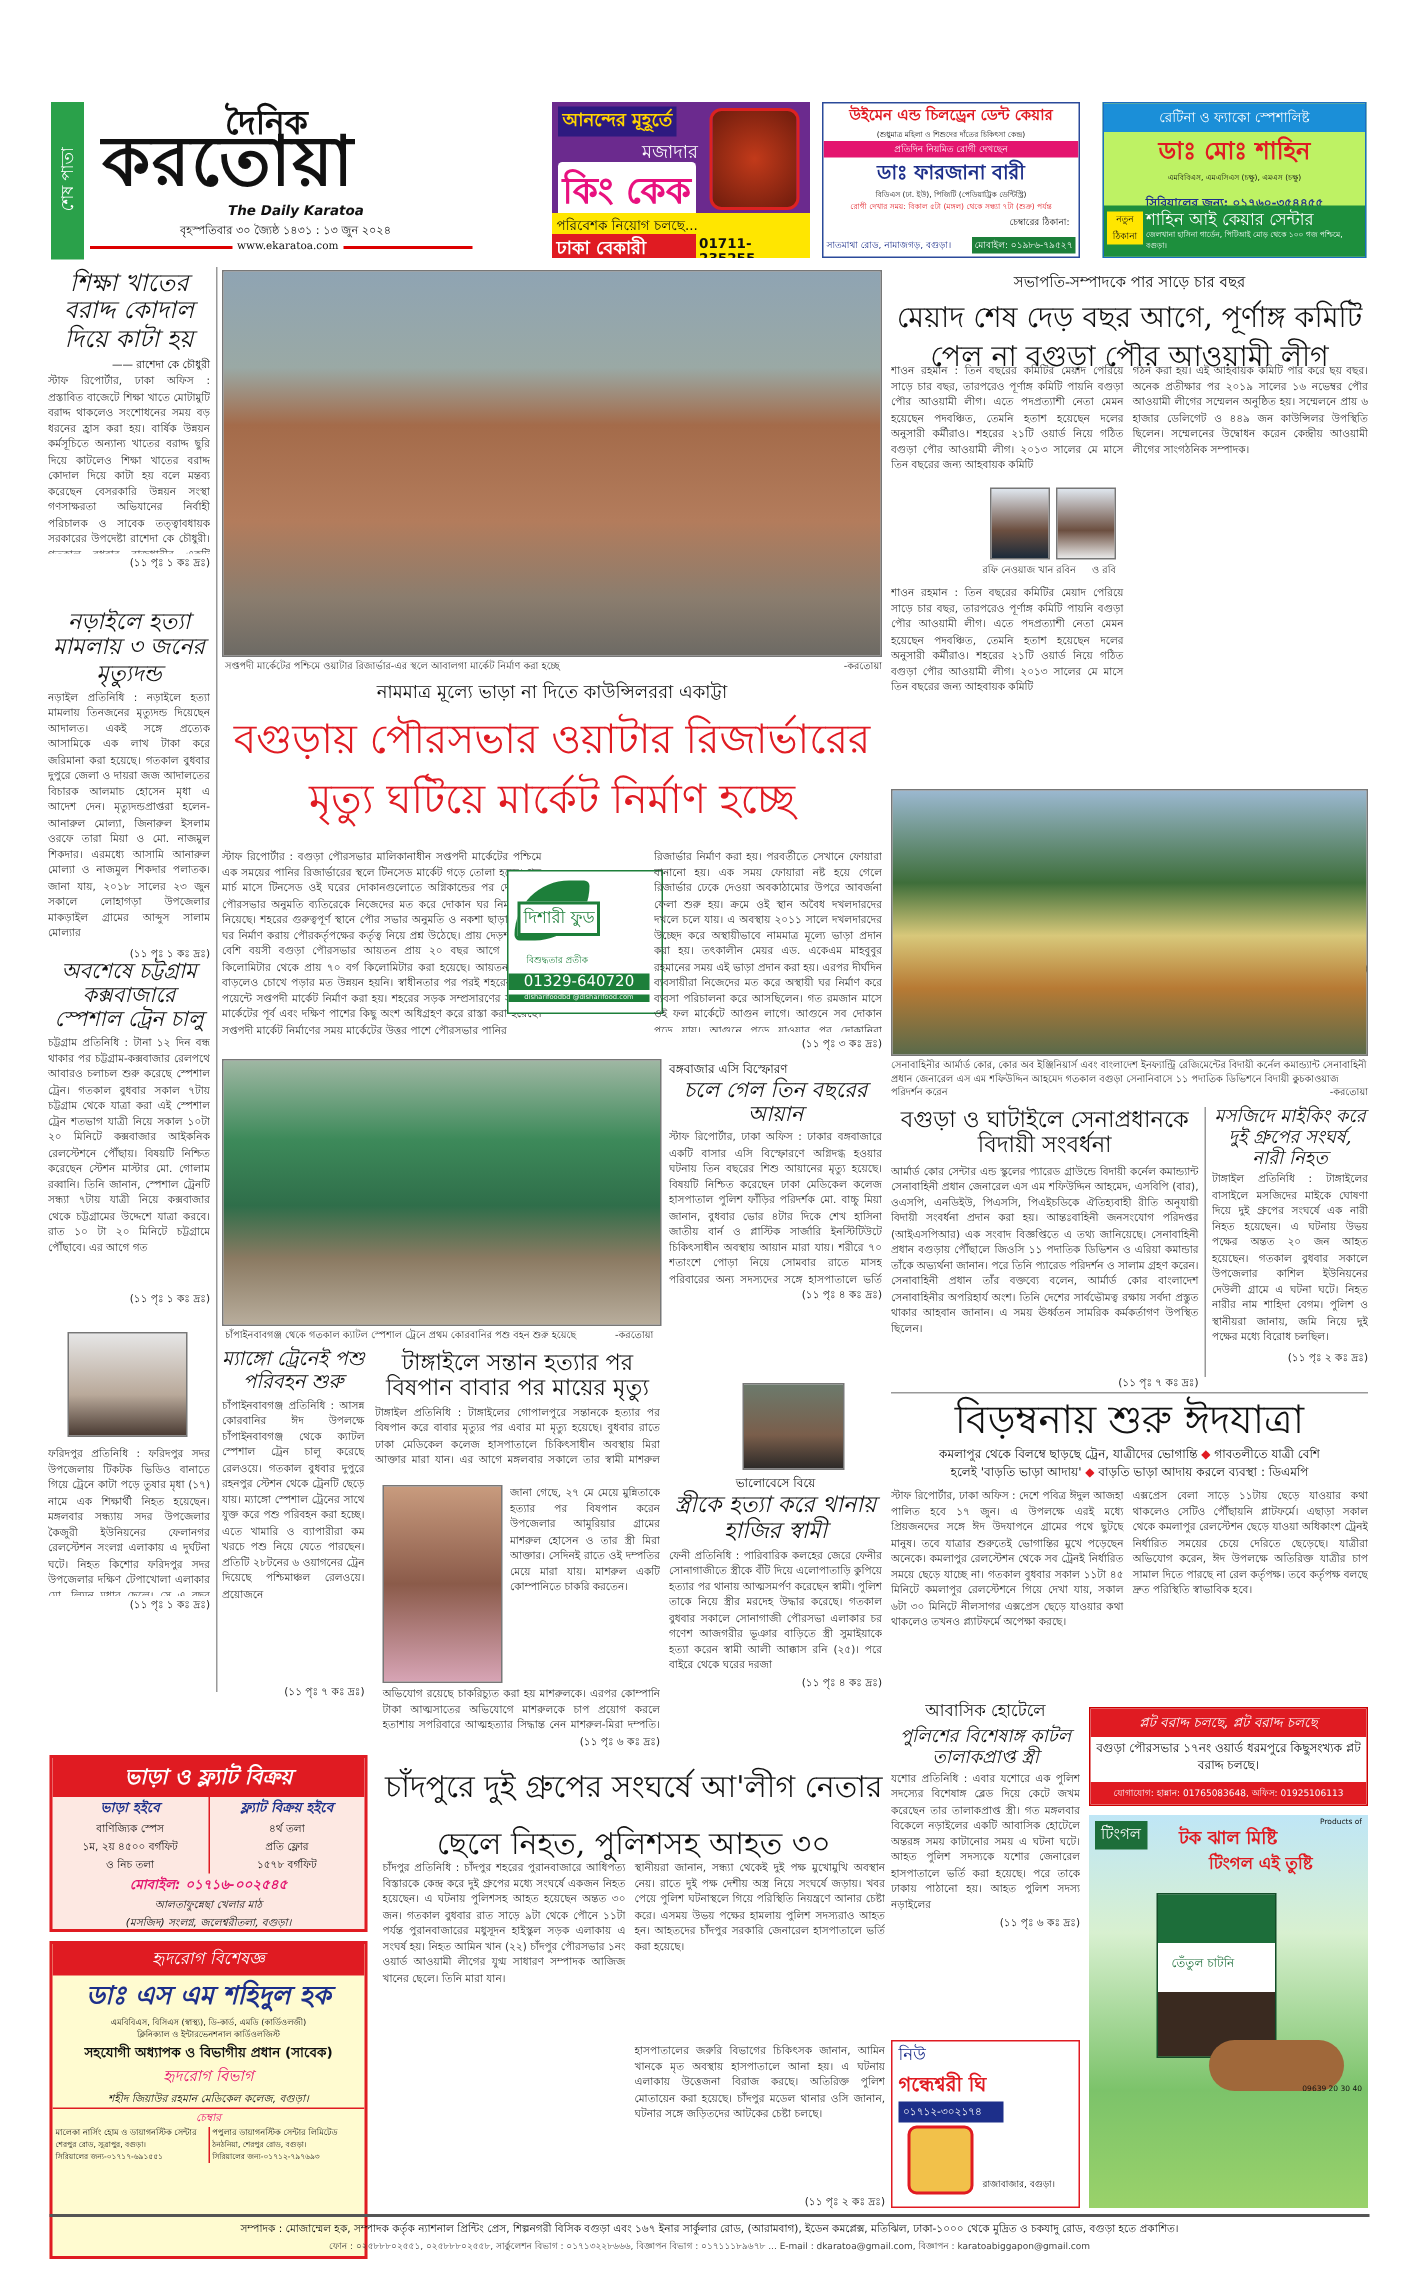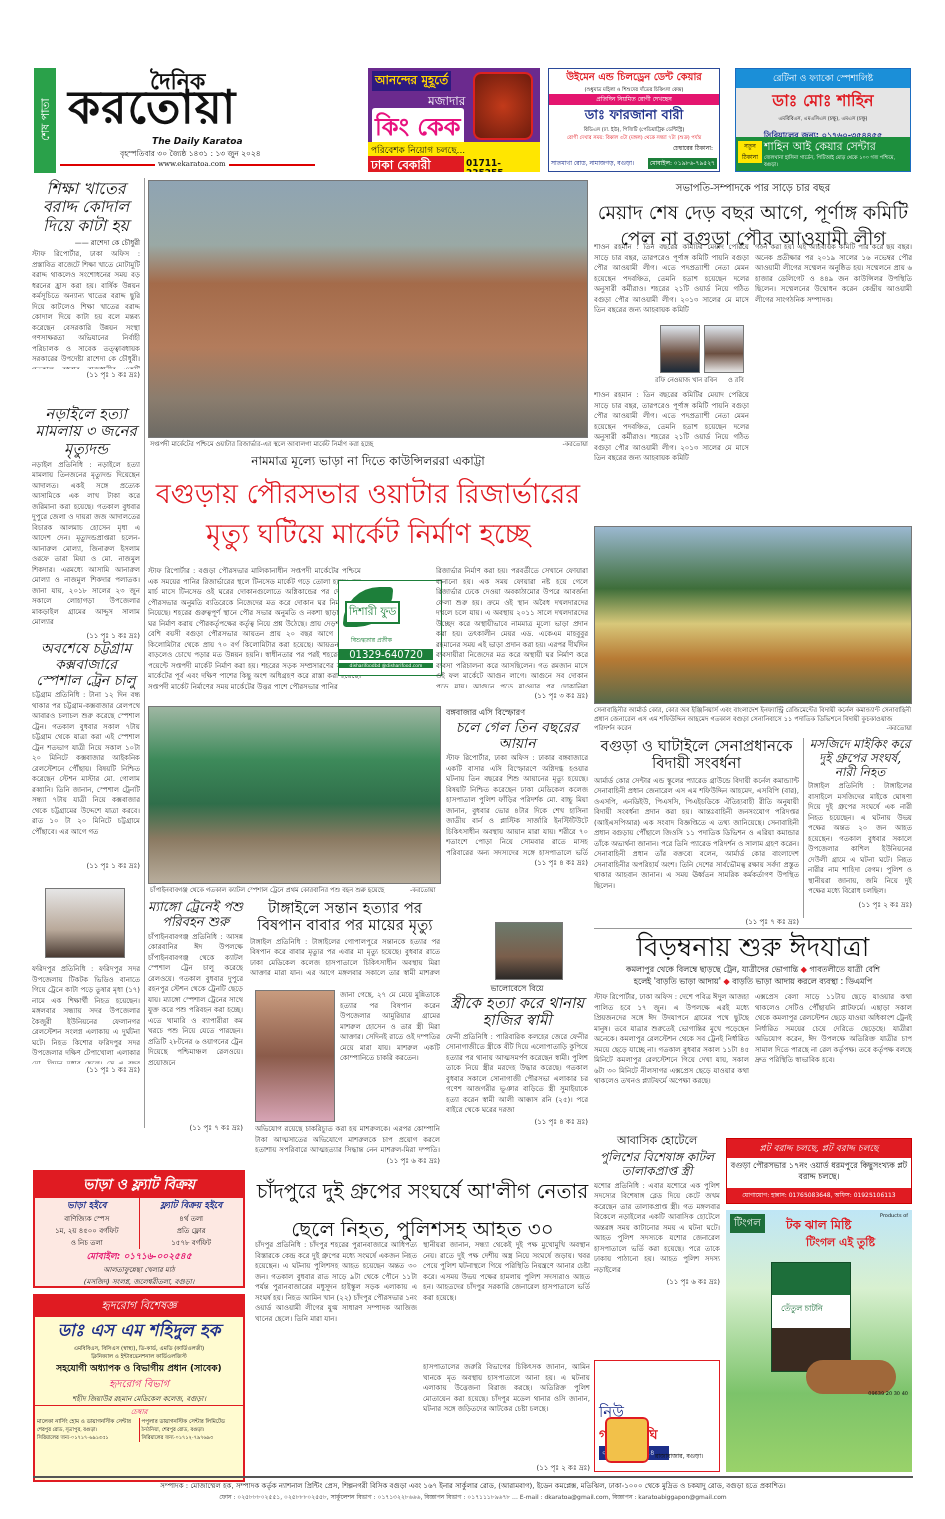--- a/index.html
+++ b/index.html
@@ -43,21 +43,21 @@
   <div style="font-size:5px;text-align:center;">(শুধুমাত্র মহিলা ও শিশুদের দাঁতের চিকিৎসা কেন্দ্র)</div>
   <div style="font-size:6px;color:#fff;background:#e4156f;text-align:center;">প্রতিদিন নিয়মিত রোগী দেখছেন</div>
   <div style="font-size:13px;color:#1d2f8a;font-weight:bold;text-align:center;">ডাঃ ফারজানা বারী</div>
   <div style="font-size:5px;text-align:center;">বিডিএস (ঢা. ইউ), পিজিটি (পেডিয়াট্রিক ডেন্টিস্ট্রি)</div>
   <div style="font-size:5px;color:#e01b22;text-align:center;">রোগী দেখার সময়: বিকাল ৫টা (মঙ্গল) থেকে সন্ধ্যা ৭টা (শুক্র) পর্যন্ত</div>
   <div style="position:absolute;right:6px;top:74px;font-size:6px;">চেম্বারের ঠিকানা:</div>
   <div style="position:absolute;left:2px;bottom:2px;font-size:6px;color:#1d2f8a;">সাতমাথা রোড, নামাজগড়, বগুড়া।</div>
   <div style="position:absolute;right:2px;bottom:2px;font-size:6px;color:#fff;background:#1d7f3a;padding:0 2px;">মোবাইল: ০১৯৮৬-৭৯৫২৭</div>
 </div>
 
-<div class="abs" style="left:735px;top:68px;width:176px;height:104px;border:1px solid #1b6dc1;background:#e5e5e5;overflow:hidden;">
+<div class="abs" style="left:735px;top:68px;width:176px;height:104px;border:1px solid #1b6dc1;background:#bef264;overflow:hidden;">
   <div style="font-size:9px;color:#fff;background:#1b8fd8;text-align:center;padding:2px 0;">রেটিনা ও ফ্যাকো স্পেশালিষ্ট</div>
   <div style="font-size:16px;color:#e01b22;font-weight:bold;text-align:center;">ডাঃ মোঃ শাহিন</div>
   <div style="font-size:5px;text-align:center;">এমবিবিএস, এমএসিএস (চক্ষু), এমএস (চক্ষু)</div>
   <div style="font-size:8px;color:#1d2f8a;text-align:center;font-weight:bold;margin-top:6px;">সিরিয়ালের জন্য: ০১৭৬০-৩৫৪৪৫৫</div>
   <div style="position:absolute;left:0;top:68px;width:176px;height:36px;background:#1d8f3d;">
     <div style="position:absolute;left:2px;top:4px;width:24px;font-size:6px;background:#ffe600;text-align:center;">নতুন ঠিকানা</div>
     <div style="position:absolute;left:28px;top:1px;font-size:11px;color:#fff;">শাহিন আই কেয়ার সেন্টার</div>
     <div style="position:absolute;left:28px;top:17px;width:146px;font-size:5px;color:#fff;line-height:7px;">জেলখানা হাসিনা গার্ডেন, পিটিআই মোড় থেকে ১০০ গজ পশ্চিমে, বগুড়া।</div>
   </div>
 </div>
@@ -200,21 +200,21 @@
   <div style="position:absolute;right:4px;top:2px;font-size:5px;">Products of</div>
   <div style="position:absolute;left:60px;top:6px;font-size:12px;color:#e01b22;font-weight:bold;">টক ঝাল মিষ্টি</div>
   <div style="position:absolute;left:80px;top:24px;font-size:11px;color:#e01b22;font-weight:bold;">টিংগল এই তুষ্টি</div>
   <div style="position:absolute;left:45px;top:52px;width:80px;height:110px;background:linear-gradient(180deg,#1d6e3a 0 30%,#fff 30% 60%,#3a2a20 60%);border:1px solid #134d28;"></div>
   <div style="position:absolute;left:55px;top:92px;font-size:8px;color:#1d6e3a;">তেঁতুল চাটনি</div>
   <div style="position:absolute;left:80px;top:150px;width:90px;height:34px;background:#a0683a;border-radius:20px;"></div>
   <div style="position:absolute;right:4px;top:180px;font-size:5px;">09639 20 30 40</div>
 </div>
 
 <div class="abs" style="left:594px;top:1360px;width:126px;height:112px;background:#fff;border:1px solid #e01b22;overflow:hidden;">
-  <div style="font-size:15px;color:#1d2f8a;padding-left:4px;margin-top:39px;">নিউ</div>
+  <div style="font-size:11px;color:#1d2f8a;padding-left:4px;">নিউ</div>
   <div style="font-size:13px;color:#e01b22;font-weight:bold;padding-left:4px;">গন্ধেশ্বরী ঘি</div>
   <div style="font-size:7px;color:#fff;background:#1d2f8a;width:70px;padding:1px 3px;margin-left:4px;">০১৭১২-৩০২১৭৪</div>
   <div style="position:absolute;left:10px;top:56px;width:44px;height:46px;background:#f2c14a;border-radius:6px;border:2px solid #e01b22;"></div>
   <div style="position:absolute;left:60px;top:90px;font-size:6px;">রাজাবাজার, বগুড়া।</div>
 </div>
 
 <div class="abs" style="left:255px;top:1172px;width:335px;">
   <div class="hl" style="font-size:20px;line-height:38px;">চাঁদপুরে দুই গ্রুপের সংঘর্ষে আ'লীগ নেতার ছেলে নিহত, পুলিশসহ আহত ৩০</div>
 </div>
 <div class="txt abs" style="left:255px;top:1240px;width:162px;height:230px;">চাঁদপুর প্রতিনিধি : চাঁদপুর শহরের পুরানবাজারে আধিপত্য বিস্তারকে কেন্দ্র করে দুই গ্রুপের মধ্যে সংঘর্ষে একজন নিহত হয়েছেন। এ ঘটনায় পুলিশসহ আহত হয়েছেন অন্তত ৩০ জন। গতকাল বুধবার রাত সাড়ে ৯টা থেকে পৌনে ১১টা পর্যন্ত পুরানবাজারের মধুসূদন হাইস্কুল সড়ক এলাকায় এ সংঘর্ষ হয়। নিহত আমিন খান (২২) চাঁদপুর পৌরসভার ১নং ওয়ার্ড আওয়ামী লীগের যুগ্ম সাধারণ সম্পাদক আজিজ খানের ছেলে। তিনি মারা যান।</div>
@@ -236,21 +236,21 @@
       <div style="font-size:7px;">৪র্থ তলা</div>
       <div style="font-size:7px;">প্রতি ফ্লোর</div>
       <div style="font-size:7px;">১৫৭৮ বর্গফিট</div>
     </div>
   </div>
   <div style="font-size:9px;color:#e4156f;text-align:center;font-weight:bold;font-style:italic;">মোবাইল: ০১৭১৬-০০২৫৪৫</div>
   <div style="font-size:7px;text-align:center;font-style:italic;">আলতাফুন্নেছা খেলার মাঠ</div>
   <div style="font-size:7px;text-align:center;font-style:italic;">(মসজিদ) সংলগ্ন, জলেশ্বরীতলা, বগুড়া।</div>
 </div>
 
-<div class="abs" style="left:33px;top:1294px;width:212px;height:188px;border:2px solid #e01b22;background:#fffbd0;overflow:hidden;">
+<div class="abs" style="left:33px;top:1294px;width:212px;height:212px;border:2px solid #e01b22;background:#fffbd0;overflow:hidden;">
   <div style="background:#e01b22;color:#fff;font-size:11px;text-align:center;font-style:italic;padding:1px;">হৃদরোগ বিশেষজ্ঞ</div>
   <div style="font-size:17px;color:#1d2f8a;font-weight:bold;text-align:center;font-style:italic;">ডাঃ এস এম শহিদুল হক</div>
   <div style="font-size:5.5px;text-align:center;">এমবিবিএস, বিসিএস (স্বাস্থ্য), ডি-কার্ড, এমডি (কার্ডিওলজী)</div>
   <div style="font-size:5.5px;text-align:center;">ক্লিনিক্যাল ও ইন্টারভেনশনাল কার্ডিওলজিস্ট</div>
   <div style="font-size:9px;text-align:center;font-weight:bold;">সহযোগী অধ্যাপক ও বিভাগীয় প্রধান (সাবেক)</div>
   <div style="font-size:10px;color:#e4156f;text-align:center;font-style:italic;">হৃদরোগ বিভাগ</div>
   <div style="font-size:7px;text-align:center;font-style:italic;">শহীদ জিয়াউর রহমান মেডিকেল কলেজ, বগুড়া।</div>
   <div style="font-size:7px;color:#e4156f;text-align:center;border-top:1px solid #e01b22;font-style:italic;">চেম্বার</div>
   <div style="display:flex;">
     <div style="flex:1;border-right:1px solid #e01b22;padding:0 2px;">

